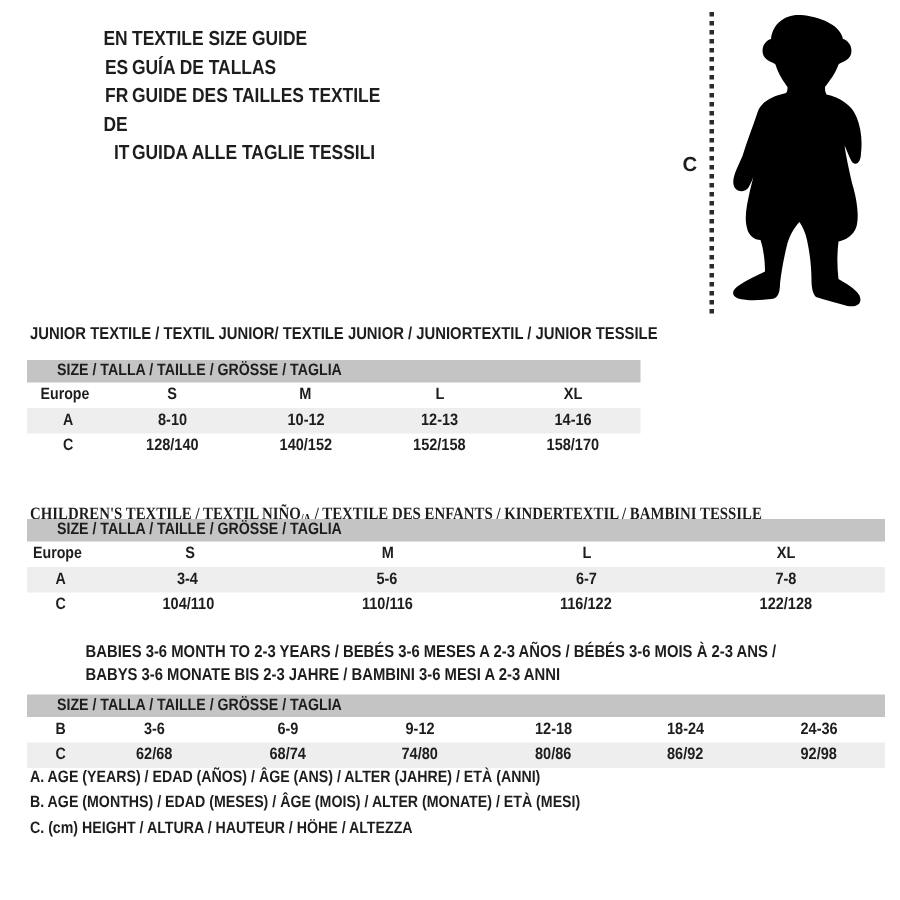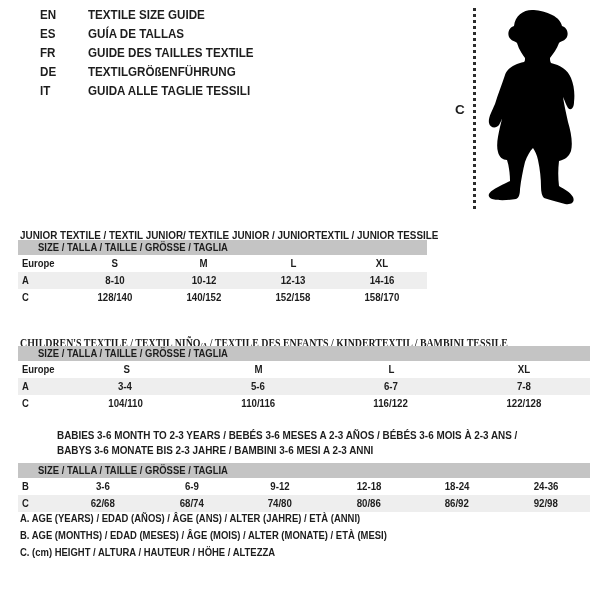--- a/index.html
+++ b/index.html
@@ -9,39 +9,39 @@
     background:#ffffff;
     font-family:"Liberation Sans", sans-serif;
     color:#1d1d1d;
     overflow:hidden;
   }
   
   .cx{display:inline-block;transform:scaleX(0.86);transform-origin:0 50%;white-space:nowrap;}
   .cxc{display:inline-block;transform:scaleX(0.88);transform-origin:50% 50%;white-space:nowrap;}
 
   
-  .lang-block{position:absolute;left:40px;top:5px;font-size:13.5px;font-weight:700;line-height:19px;}
+  .lang-block{position:absolute;left:40px;top:16px;font-size:13.5px;font-weight:700;line-height:19px;text-align:right;}
   .lang-row{display:flex;}
   .lang-code{width:48px;flex:0 0 48px;}
 
   
   .c-label{position:absolute;left:455px;top:102px;font-size:13.5px;font-weight:700;}
   .dotted-line{position:absolute;left:473px;top:8px;height:201px;width:0;border-left:3px dotted #2b2b2b;}
   .baby-svg{position:absolute;left:484px;top:8px;}
 
   
   .sec-title{position:absolute;left:20px;font-size:11.5px;font-weight:700;line-height:15px;}
   .sub{font-size:8px;vertical-align:-2px;}
 
   
   .tbl{position:absolute;left:18px;font-size:11px;font-weight:700;}
   .thead{height:15px;line-height:15px;background:#c4c4c4;padding-left:20px;}
   .trow{display:flex;height:17px;line-height:17px;}
   .tbl > .trow:nth-child(3){background:#eeeeee;}
-  .tl{padding-left:4px;}
+  .tl{padding-left:4px;text-align:center;}
   .t-junior{width:409px;}
   .t-junior .tl{flex:0 0 48px;}
   .t-wide{width:572px;}
   .t-wide .tl{flex:0 0 37px;}
   .td{flex:1;text-align:center;}
 
   
   .legend{position:absolute;left:20px;top:510px;font-size:11px;font-weight:700;line-height:17px;}
 </style>
 </head>
@@ -57,21 +57,20 @@
     <div class="lang-row">
       <span class="lang-code"><span class="cx">ES</span></span>
       <span><span class="cx">GUÍA DE TALLAS</span></span>
     </div>
     <div class="lang-row">
       <span class="lang-code"><span class="cx">FR</span></span>
       <span><span class="cx">GUIDE DES TAILLES TEXTILE</span></span>
     </div>
     <div class="lang-row">
       <span class="lang-code"><span class="cx">DE</span></span>
-      <span><span class="cx">TEXTILGRÖßENFÜHRUNG</span></span>
     </div>
     <div class="lang-row">
       <span class="lang-code"><span class="cx">IT</span></span>
       <span><span class="cx">GUIDA ALLE TAGLIE TESSILI</span></span>
     </div>
   </div>
 
   <span class="c-label">C</span>
   <div class="dotted-line"></div>
   <svg class="baby-svg" width="94" height="198" viewBox="0 0 94 198">
@@ -111,21 +110,21 @@
       C87,103 90,100 90,94
       C91,86 90,77 87,70
       C84,62 76,57 67,55
       C66,53 66,52 66,50
       C69,46 73,41 75,35
       C77,33 81,33 83,29
       C85,24 82,19 78,18
       C76,7 58,2 48,2 Z"></path>
   </svg>
 
-  <div class="sec-title" style="top:216px;margin-top:12px;">
+  <div class="sec-title" style="top:216px;">
     <span class="cx">JUNIOR TEXTILE / TEXTIL JUNIOR/ TEXTILE JUNIOR / JUNIORTEXTIL / JUNIOR TESSILE</span>
   </div>
   <div class="tbl t-junior" style="top:240px;">
     <div class="thead"><span class="cx">SIZE / TALLA / TAILLE / GRÖSSE / TAGLIA</span></div>
     <div class="trow">
       <span class="tl"><span class="cx">Europe</span></span>
       <span class="td"><span class="cxc">S</span></span>
       <span class="td"><span class="cxc">M</span></span>
       <span class="td"><span class="cxc">L</span></span>
       <span class="td"><span class="cxc">XL</span></span>

